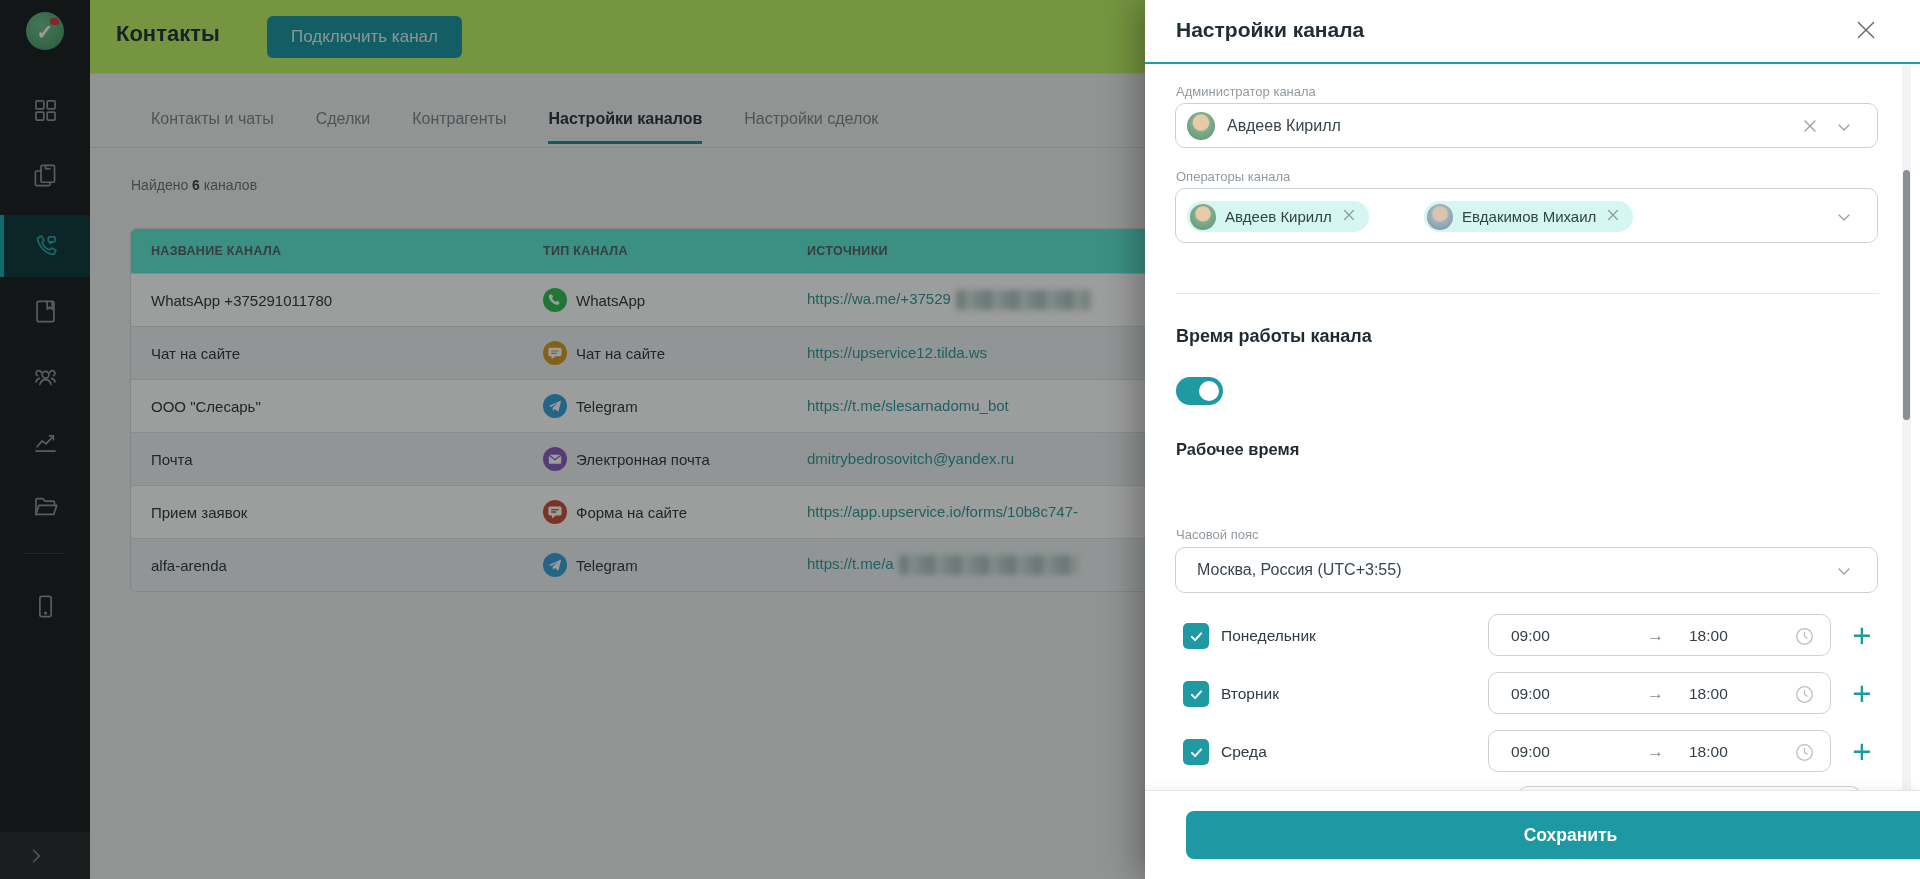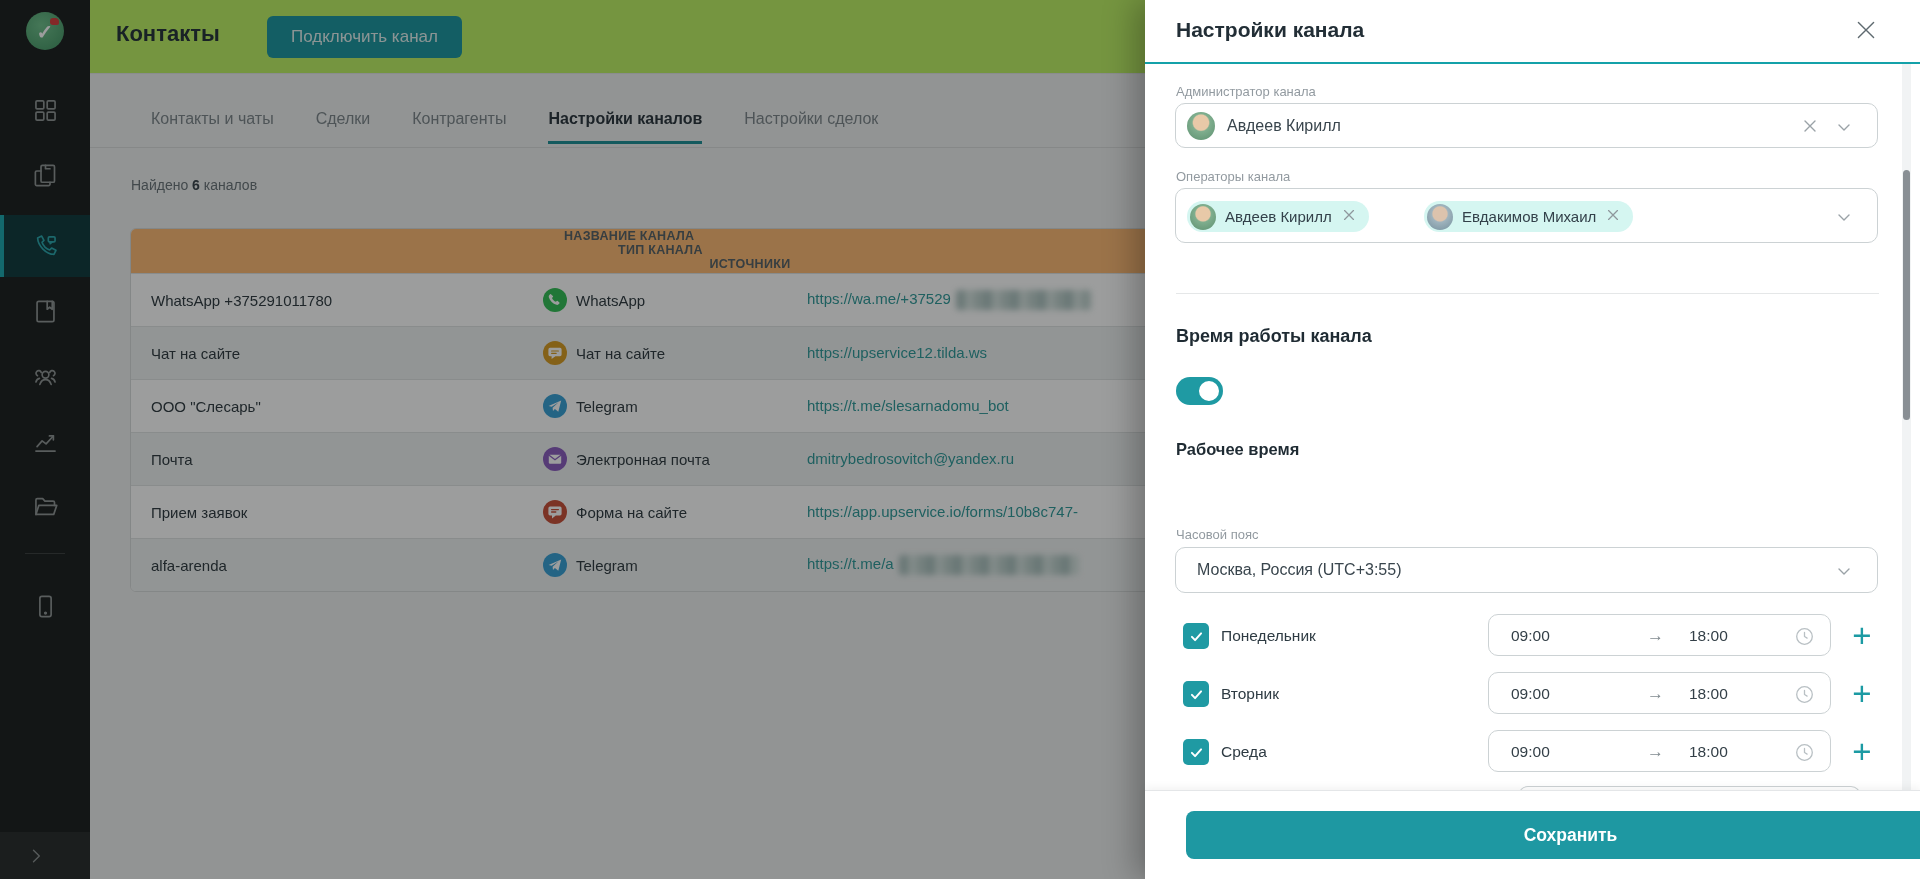--- a/index.html
+++ b/index.html
@@ -29,21 +29,21 @@
                  border-radius:6px; color:#e4f1f1; font-size:17px; font-family:inherit; cursor:pointer; }
   .content { position:absolute; left:0; top:74px; right:0; bottom:0; }
   .tabs { position:absolute; left:61px; top:36px; display:flex; gap:42px; }
   .tab { font-size:16px; color:#7d868b; padding-bottom:13px; cursor:pointer; white-space:nowrap; }
   .tab.active { color:#2a343c; font-weight:bold; border-bottom:3px solid #1d8f97; }
   .tabs-divider { position:absolute; left:0; right:0; top:73px; height:1px; background:#dadddd; }
   .found { position:absolute; left:41px; top:103px; font-size:14px; color:#6a7378; }
   .found b { color:#3a444b; }
 
   .table { position:absolute; left:40px; top:154px; width:1240px; background:#fff; border:1px solid #d8dbdb; border-radius:6px; overflow:hidden; }
-  .thead { display:flex; height:44px; align-items:center; background:#fdba74;flex-direction:column; }
+  .thead { display:flex; height:44px; align-items:center; background:#5eead4; }
   .th { font-size:12.5px; font-weight:bold; color:#576166; letter-spacing:.3px; }
   .tr { display:flex; height:53px; align-items:center; border-top:1px solid #e0e3e3; background:#fff; }
   .tr:nth-child(odd) { background:#eff2f2; }
   .c1 { width:412px; padding-left:20px; } .c2 { width:264px; display:flex; align-items:center; gap:9px; } .c3 { flex:1; }
   .cell-text { font-size:15px; color:#2f3a40; }
   .type-icon { width:24px; height:24px; flex:0 0 24px; }
   .link { font-size:15px; color:#2f9a9a; text-decoration:none; white-space:nowrap; }
   .mask { display:inline-block; vertical-align:middle; height:20px; margin-left:5px; border-radius:3px; opacity:.85;
           background:repeating-linear-gradient(90deg,#9fb8b5 0 9px,#cfdeda 9px 18px,#b4c9c5 18px 27px); filter:blur(3px); }
 

